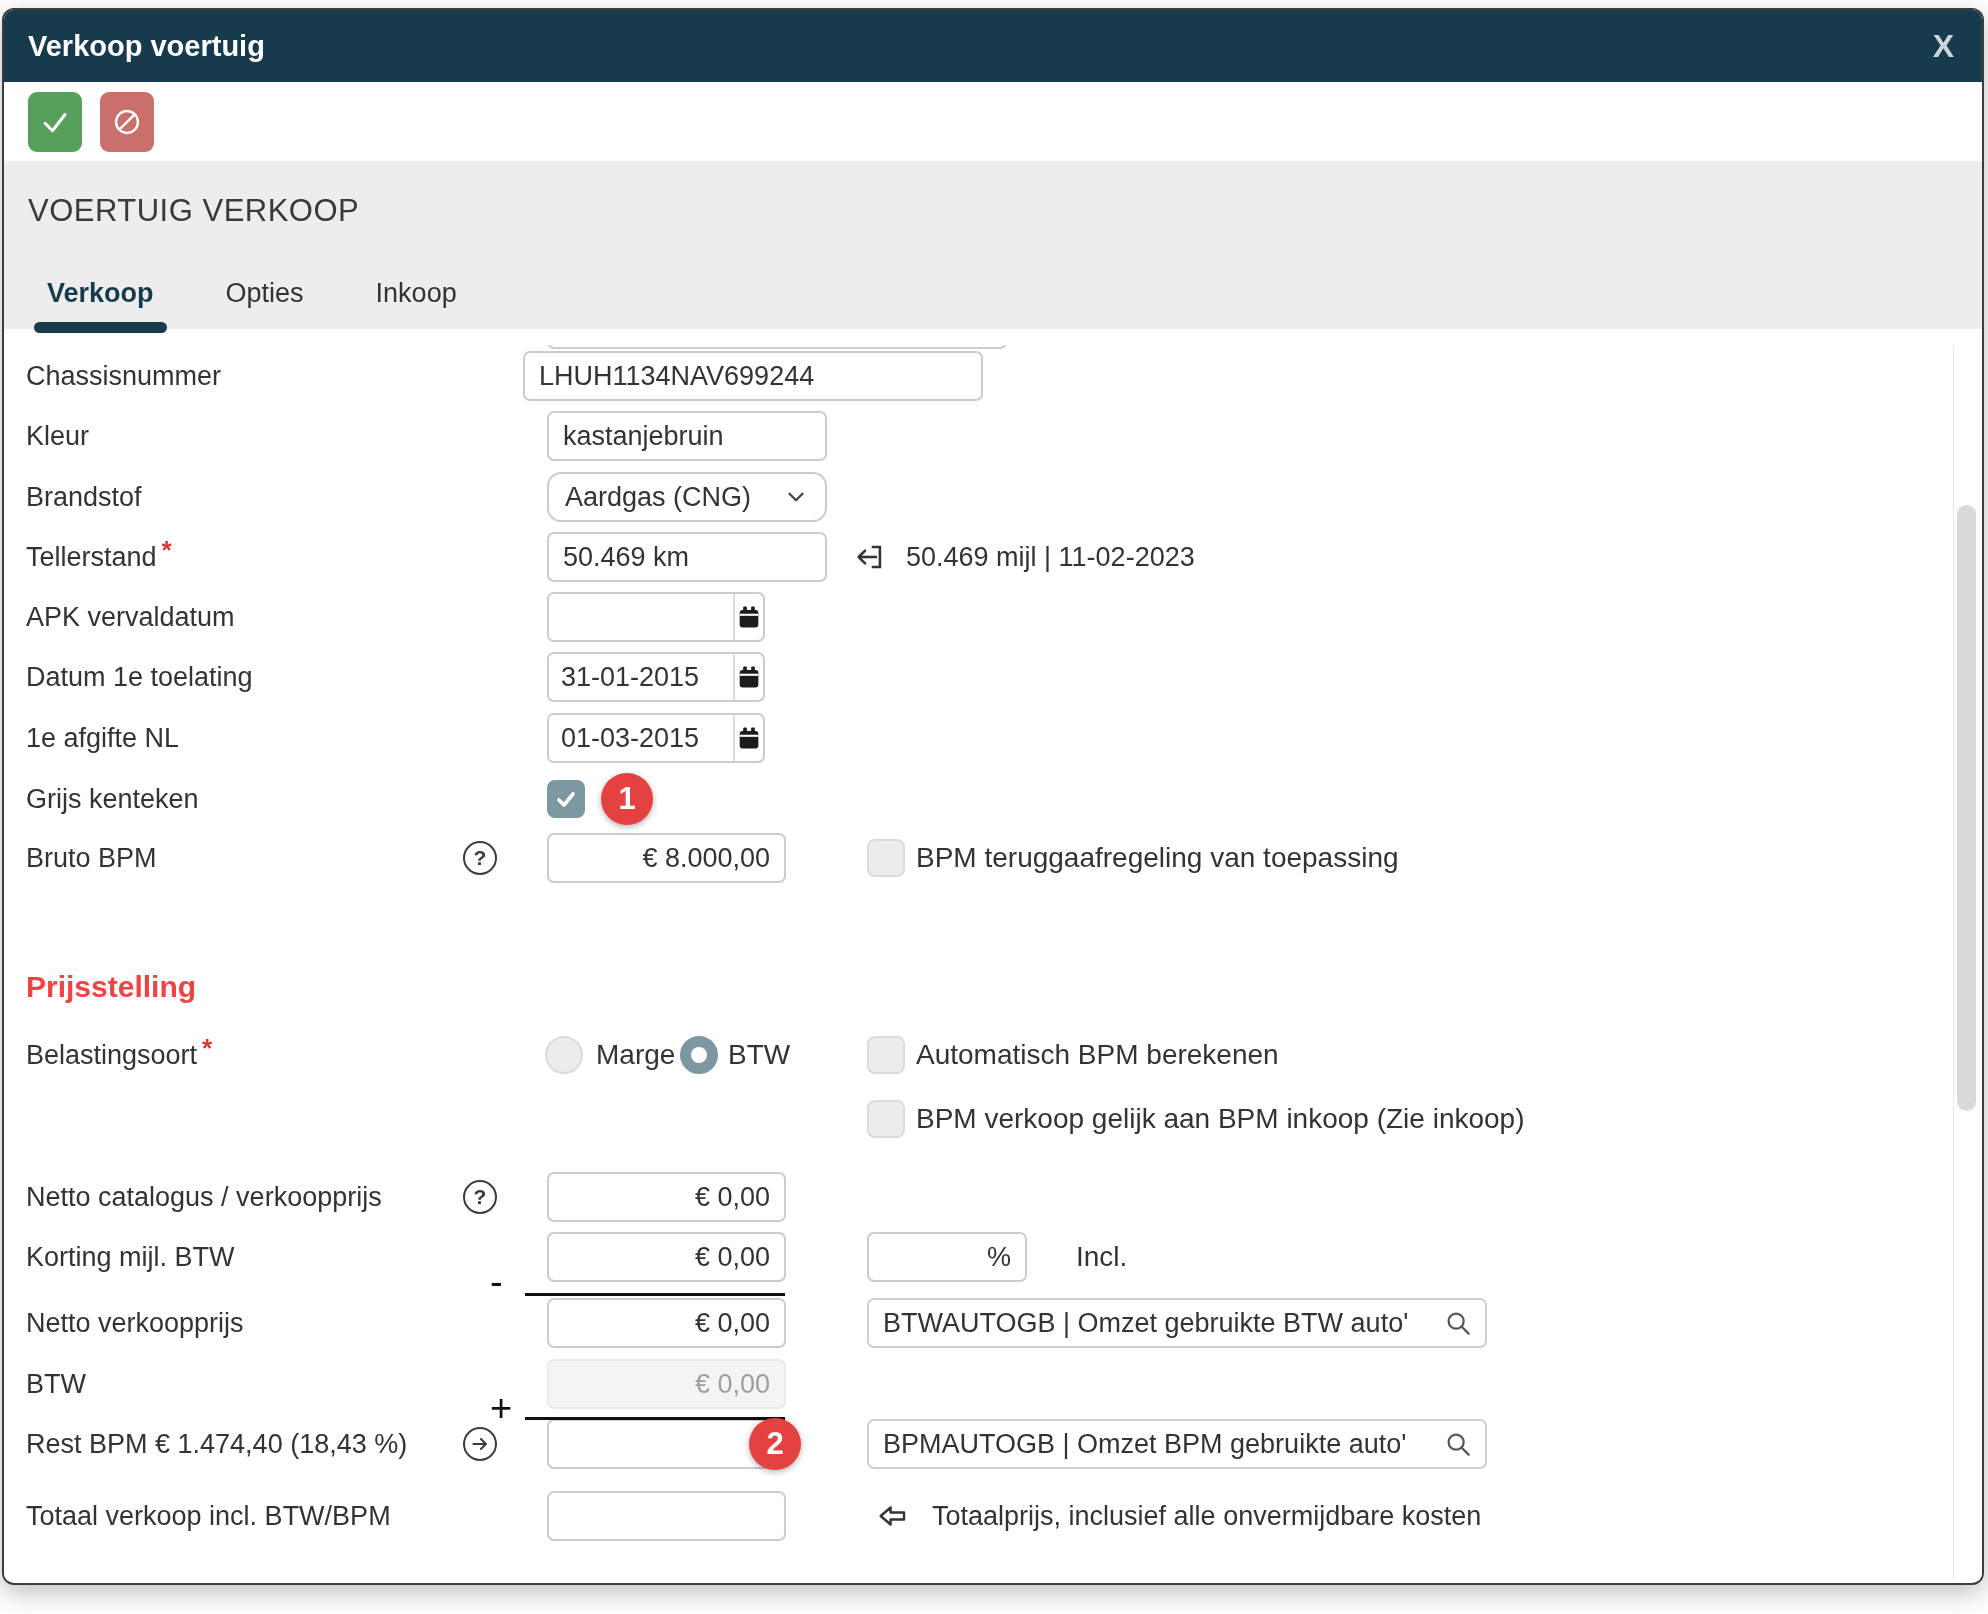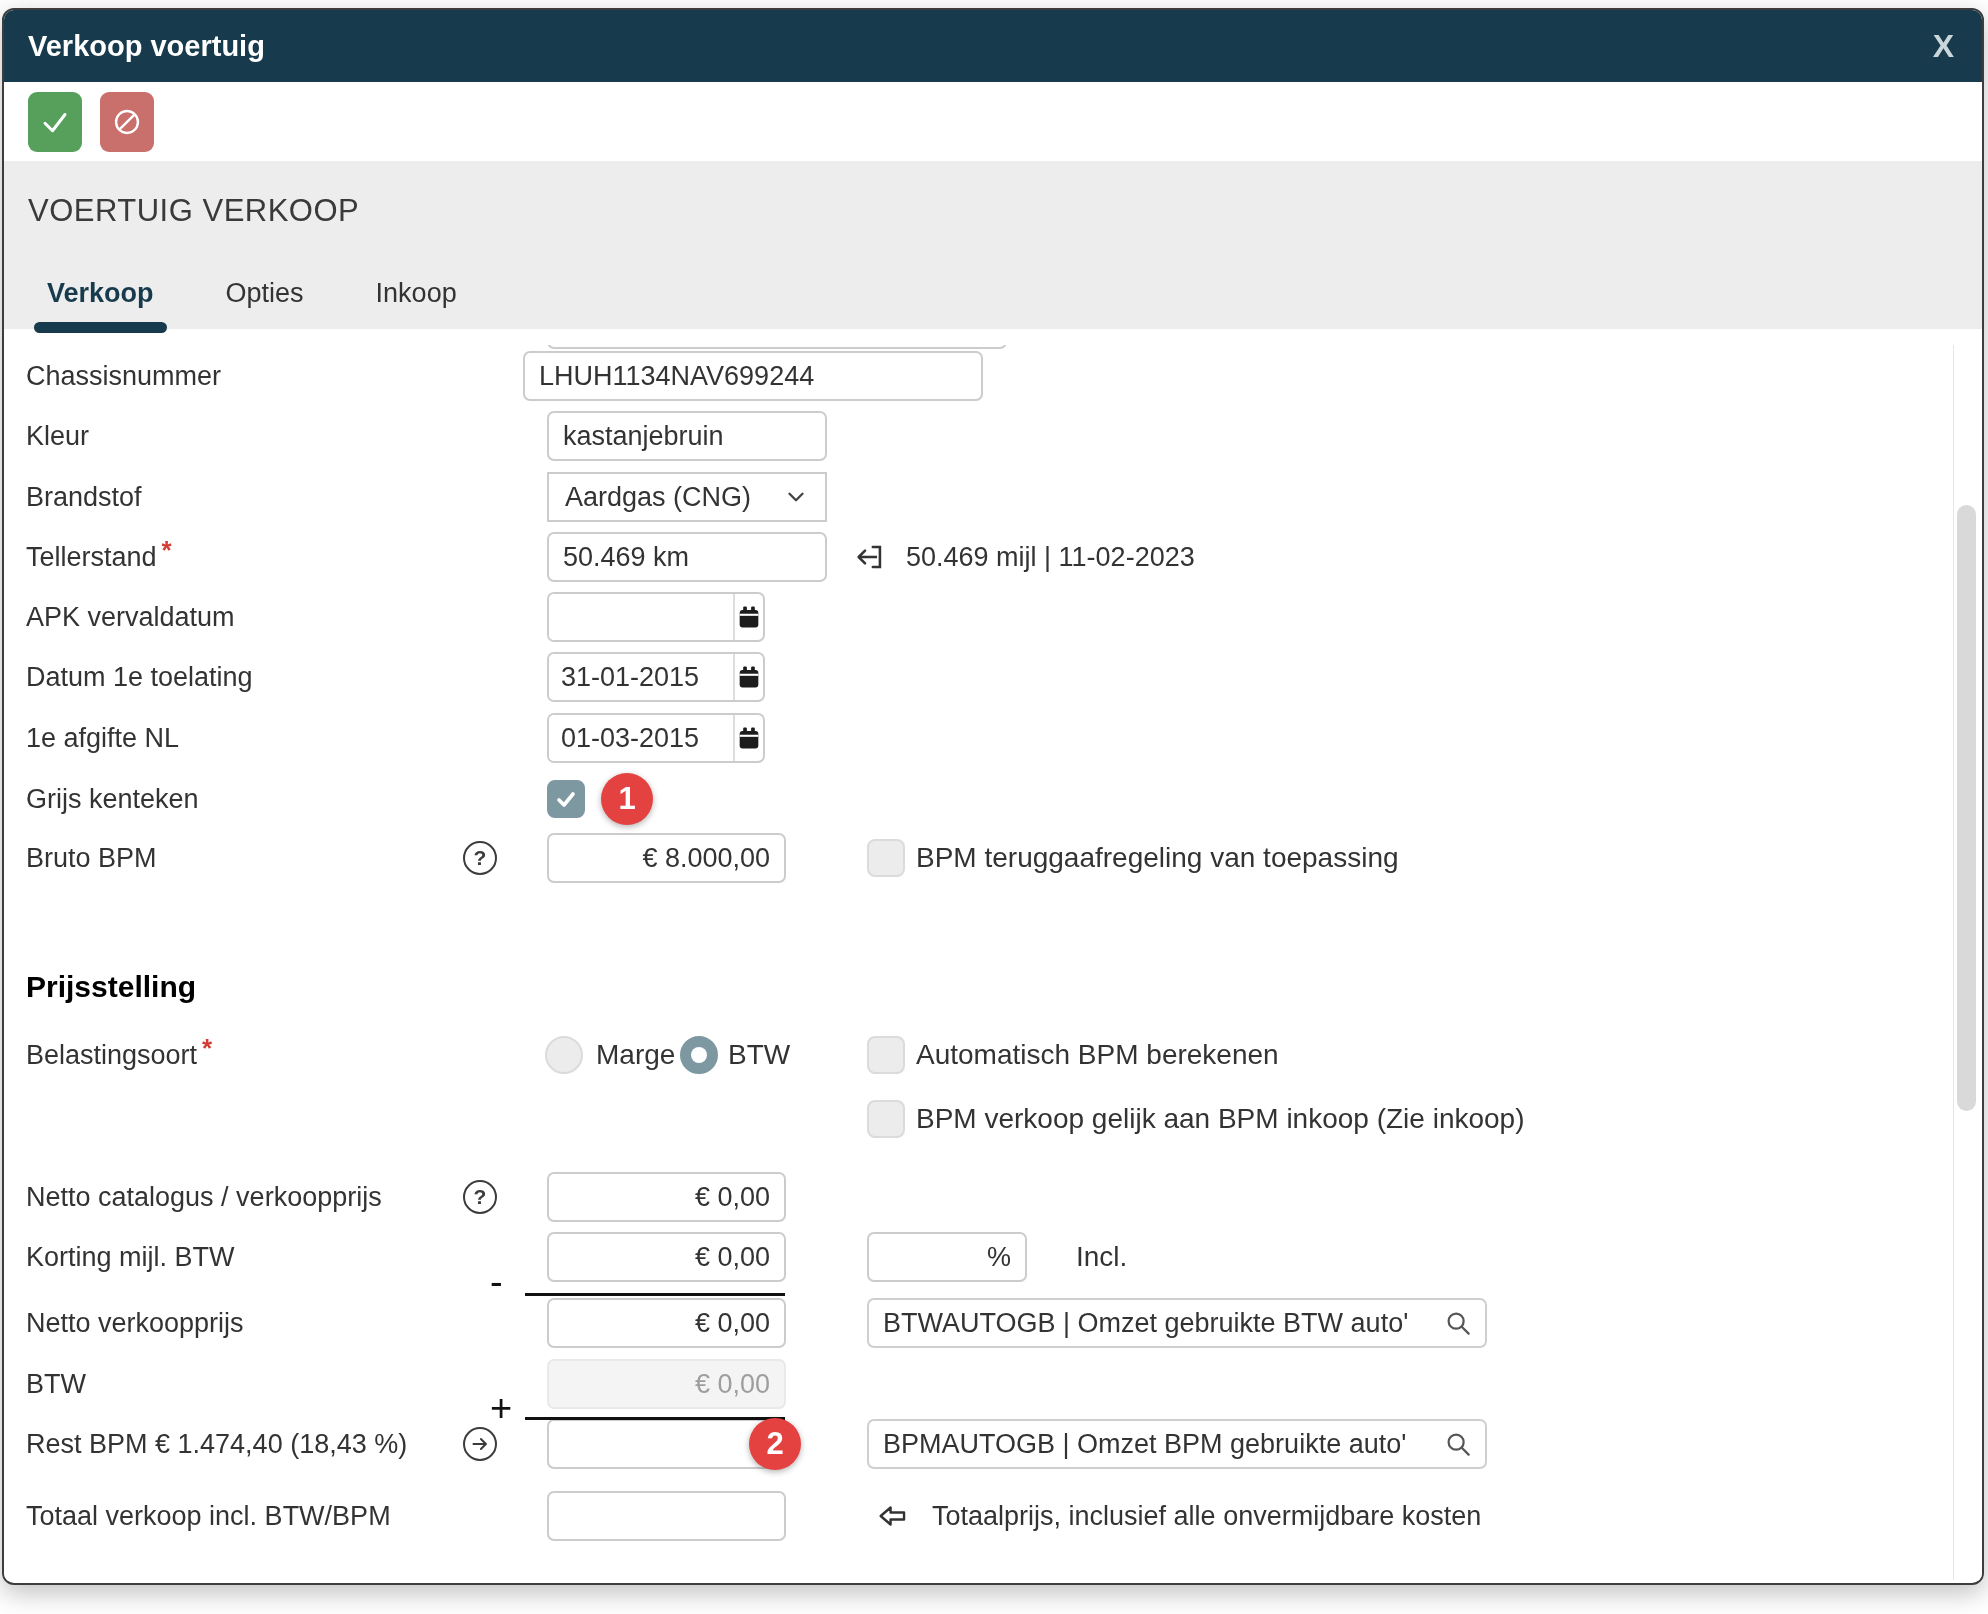--- a/index.html
+++ b/index.html
@@ -35,21 +35,21 @@
   .inp { position:absolute; top:0; height:50px; box-sizing:border-box; border:2px solid #CCCCCC; border-radius:7px;
          background:#fff; font-family:inherit; font-size:27px; color:#333; padding:0 14px; outline:none; }
   .inp.right { text-align:right; }
   .inp.disabled { background:#F4F4F4; border-color:#E9E9E9; color:#9E9E9E; }
 
   .datebox { position:absolute; top:0; height:50px; width:218px; box-sizing:border-box; border:2px solid #CCCCCC;
              border-radius:7px; background:#fff; display:flex; overflow:hidden; }
   .dval { border:none; outline:none; width:160px; font-family:inherit; font-size:27px; color:#333; padding:0 12px; }
   .calbtn { width:46px; border-left:2px solid #DDDDDD; display:flex; align-items:center; justify-content:center; cursor:pointer; }
 
-  .selbox { position:absolute; top:0; height:50px; box-sizing:border-box; border:2px solid #CCCCCC; border-radius:0;
+  .selbox { position:absolute; top:0; height:50px; box-sizing:border-box; border:2px solid #CCCCCC; border-radius:14px;
             background:#fff; display:flex; align-items:center; justify-content:space-between; padding:0 16px; cursor:pointer; }
   .selbox .stxt { font-size:27px; color:#333; }
 
   .help { position:absolute; top:8px; width:34px; height:34px; box-sizing:border-box; border:2px solid #3c3c3c; border-radius:50%;
           color:#3c3c3c; font-size:21px; font-weight:bold; display:flex; align-items:center; justify-content:center; }
 
   .cb { position:absolute; top:6px; width:38px; height:38px; box-sizing:border-box; border-radius:8px;
         background:#ECECEC; border:2px solid #DBDBDB; cursor:pointer; display:flex; align-items:center; justify-content:center; }
   .cb.on { background:#7E98A2; border-color:#7E98A2; }
 
@@ -57,21 +57,21 @@
            background:#ECECEC; border:2px solid #DBDBDB; cursor:pointer; }
   .radio.on { background:#7E98A2; border-color:#7E98A2; }
   .radio.on::after { content:""; position:absolute; left:9px; top:9px; width:16px; height:16px; border-radius:50%; background:#fff; }
 
   .olabel { position:absolute; line-height:50px; font-size:28px; color:#333; white-space:nowrap;text-align:center; }
 
   .badge { position:absolute; width:52px; height:52px; border-radius:50%; background:#E34240; color:#fff;
            font-size:31px; font-weight:bold; display:flex; align-items:center; justify-content:center;
            box-shadow:0 2px 6px rgba(0,0,0,.3); z-index:3; }
 
-  .heading { position:absolute; left:22px; font-size:30px; font-weight:bold; color:#000000; }
+  .heading { position:absolute; left:22px; font-size:30px; font-weight:bold; color:#ef4444; }
 
   .opline { position:absolute; left:521px; width:260px; height:3px; background:#111; z-index:2; }
   .opsign { position:absolute; left:486px; font-size:38px; color:#111; line-height:1; z-index:2; }
 
   .ledger { position:absolute; top:0; width:620px; height:50px; box-sizing:border-box; border:2px solid #CFCFCF;
             border-radius:7px; background:#fff; display:flex; align-items:center; gap:8px;
             padding:0 12px 0 14px; font-size:27px; color:#333; cursor:pointer; }
   .ledger .txt { flex:1; white-space:nowrap; overflow:hidden; }
 
   .conv { position:absolute; line-height:50px; font-size:27px; color:#333; white-space:nowrap; }

